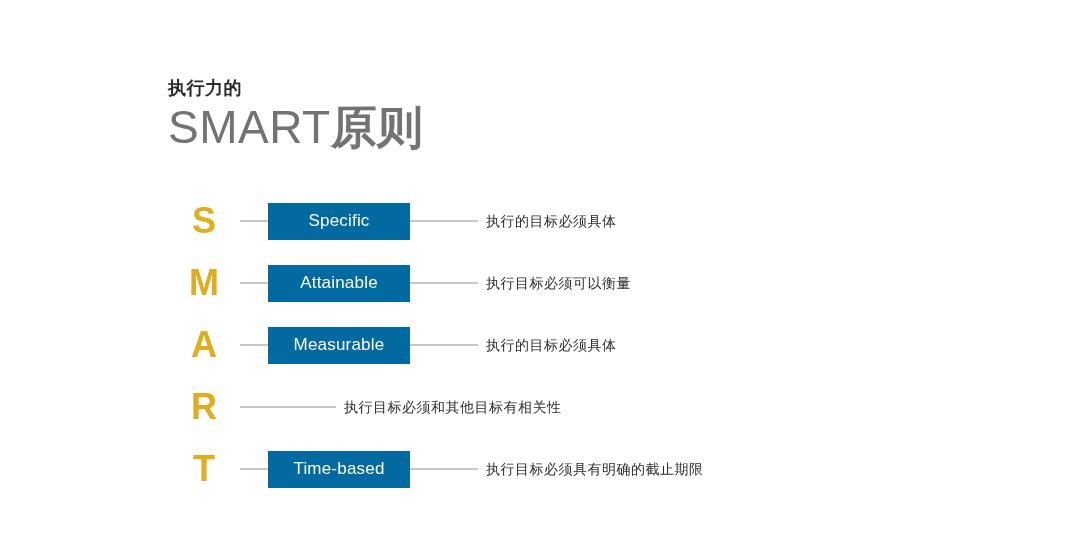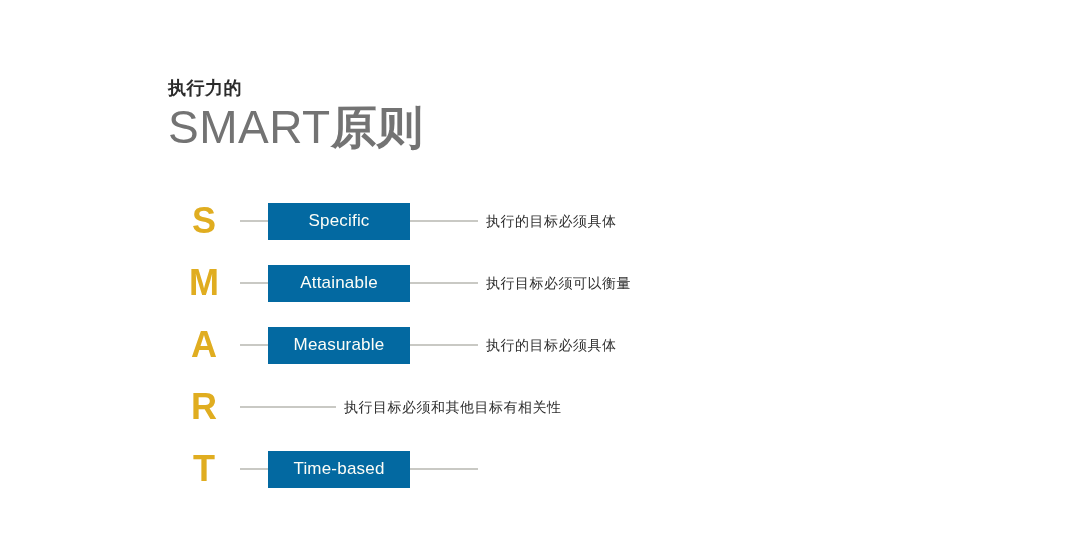--- a/index.html
+++ b/index.html
@@ -153,16 +153,17 @@
       <div class="connector-left"></div>
       <div class="connector-right"></div>
       <div class="desc">执行目标必须和其他目标有相关性</div>
     </div>
 
     <div class="row">
       <div class="letter">T</div>
       <div class="connector-left"></div>
       <div class="box">Time-based</div>
       <div class="connector-right"></div>
+      <div class="desc">执行目标必须具有明确的截止期限</div>
     </div>
 
   </div>
 </div>
 
 </body></html>

